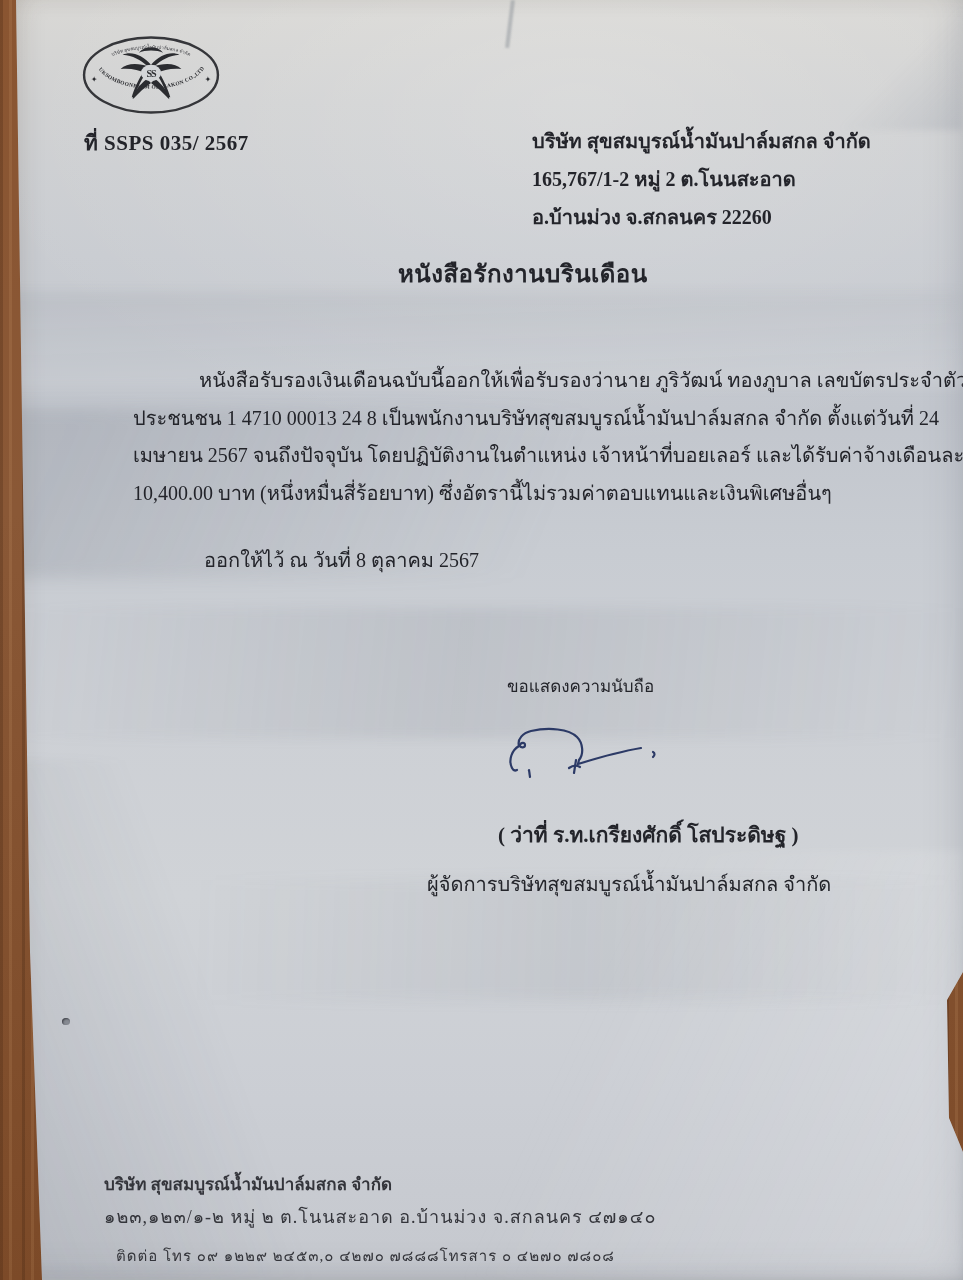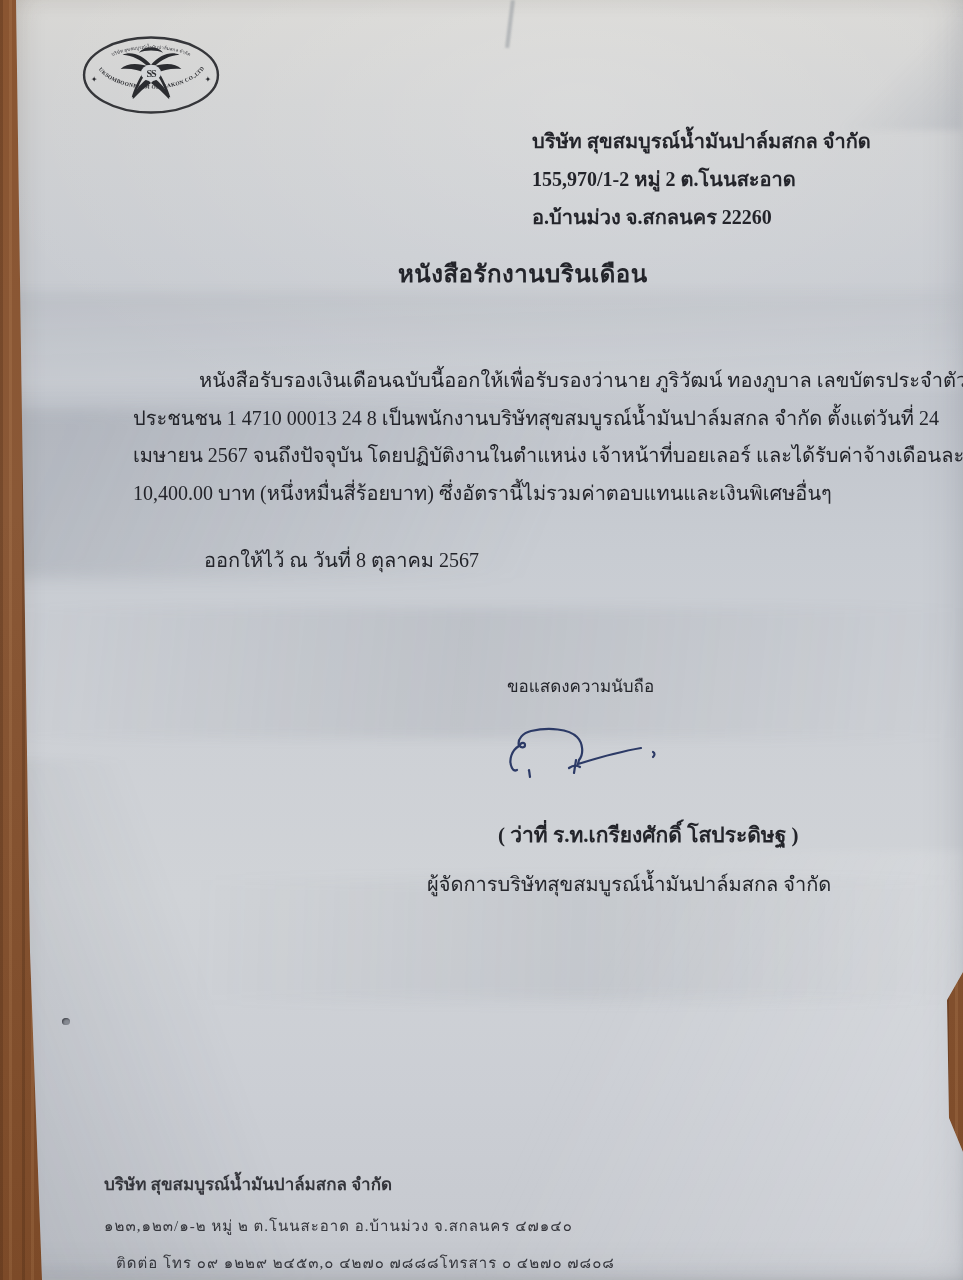--- a/index.html
+++ b/index.html
@@ -39,21 +39,21 @@
   .doctitle{left:398px;top:254px;font-size:24px;font-weight:bold;letter-spacing:.5px;}
   .bodytext{position:absolute;left:133px;top:362px;font-size:20px;line-height:37.5px;}
   .bodytext div{white-space:nowrap;}
   .indent{padding-left:66px;}
   .issued{left:204px;top:544px;font-size:20px;}
   .closing{left:507px;top:672px;font-size:17px;}
   .signame{left:498px;top:818px;font-size:21px;font-weight:600;}
   .sigtitle{left:427px;top:868px;font-size:20px;}
   .footer{position:absolute;left:104px;top:1170px;color:#34353b;}
   .footer .f1{font-size:17px;font-weight:600;white-space:nowrap;}
-  .footer .f2{margin-top:17px;font-size:15px;letter-spacing:1px;white-space:nowrap;}
+  .footer .f2{margin-top:5px;font-size:18px;letter-spacing:1px;white-space:nowrap;}
   .footer .f3{margin-top:13px;font-size:15px;letter-spacing:1px;white-space:nowrap;margin-left:12px;}
   .sigsvg{position:absolute;left:465px;top:712px;}
 </style>
 </head>
 <body>
 
 <div class="paper">
 
   <div class="crease c1"></div>
   <div class="crease c2"></div>
@@ -87,24 +87,25 @@
     </g>
     <ellipse cx="70" cy="38" rx="10" ry="8" fill="#d3d5d8"></ellipse>
     <text x="70" y="42" text-anchor="middle" font-size="10" font-weight="bold" fill="#2b2c30" letter-spacing="-1">SS</text>
     <text x="14" y="47" text-anchor="middle" font-size="8" fill="#2b2c30">✦</text>
     <text x="126" y="47" text-anchor="middle" font-size="8" fill="#2b2c30">✦</text>
     <text font-size="5.4" font-weight="bold" fill="#2b2c30" letter-spacing=".3">
       <textPath href="#arcBot" startOffset="50%" text-anchor="middle">SUKSOMBOONPALM OIL SAKON CO.,LTD.</textPath>
     </text>
   </svg>
 
+  <div class="txt refno">ที่  SSPS 035/ 2567</div>
 
   <div class="sender">
     <div>บริษัท สุขสมบูรณ์น้ำมันปาล์มสกล จำกัด</div>
-    <div>155,970/1-2 หมู่ 2 ต.โนนสะอาด</div>
+    <div>165,767/1-2 หมู่ 2 ต.โนนสะอาด</div>
     <div>อ.บ้านม่วง จ.สกลนคร 22260</div>
   </div>
 
   <div class="txt doctitle">หนังสือรักงานบรินเดือน</div>
 
   <div class="bodytext">
     <div class="indent">หนังสือรับรองเงินเดือนฉบับนี้ออกให้เพื่อรับรองว่านาย ภูริวัฒน์ ทองภูบาล เลขบัตรประจำตัว</div>
     <div>ประชนชน 1 4710 00013 24 8 เป็นพนักงานบริษัทสุขสมบูรณ์น้ำมันปาล์มสกล จำกัด  ตั้งแต่วันที่ 24</div>
     <div>เมษายน 2567 จนถึงปัจจุบัน โดยปฏิบัติงานในตำแหน่ง เจ้าหน้าที่บอยเลอร์ และได้รับค่าจ้างเดือนละ</div>
     <div>10,400.00 บาท (หนึ่งหมื่นสี่ร้อยบาท) ซึ่งอัตรานี้ไม่รวมค่าตอบแทนและเงินพิเศษอื่นๆ</div>

